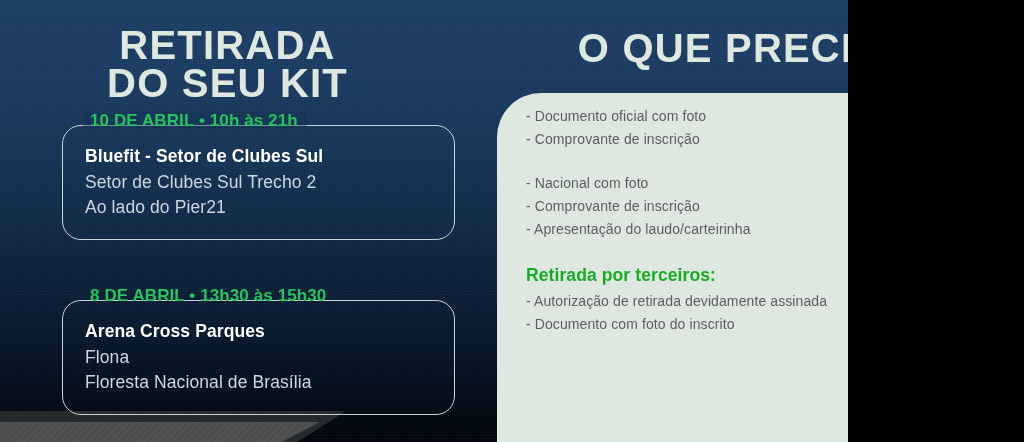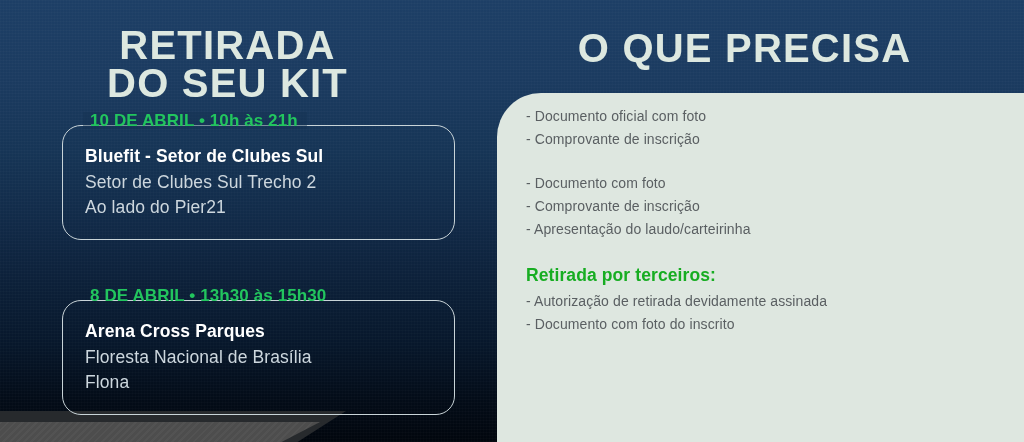--- a/index.html
+++ b/index.html
@@ -3,21 +3,21 @@
 <meta charset="utf-8">
 <title>Retirada do seu kit</title>
 <style>
   html, body {
     margin: 0;
     padding: 0;
     background: #000;
   }
   #stage {
     position: relative;
-    width: 1024px;
+    width: 848px;
     height: 442px;
     overflow: hidden;
     font-family: "Liberation Sans", "DejaVu Sans", sans-serif;
     background: #0b1d33;
   }
 
   
   .bg-gradient {
     position: absolute;
     inset: 0;
@@ -234,41 +234,41 @@
         <div class="kit-venue">Bluefit - Setor de Clubes Sul</div>
         <div class="kit-line">Setor de Clubes Sul Trecho 2</div>
         <div class="kit-line">Ao lado do Pier21</div>
       </div>
     </div>
 
     <div class="kit-box box2">
       <div class="kit-date kit-date-bg2">8 DE ABRIL • 13h30 às 15h30</div>
       <div class="kit-body">
         <div class="kit-venue">Arena Cross Parques</div>
+        <div class="kit-line">Flona</div>
         <div class="kit-line">Floresta Nacional de Brasília</div>
-        <div class="kit-line">Flona</div>
       </div>
     </div>
 
   </div>
 
   <div class="right-col">
 
     <div class="right-title">O QUE PRECISA</div>
 
     <div class="req-card">
       <div class="req-inner">
 
         <div class="req-group">
           <div class="req-item">- Documento oficial com foto</div>
           <div class="req-item">- Comprovante de inscrição</div>
         </div>
 
         <div class="req-group">
-          <div class="req-item">- Documento com foto</div>
+          <div class="req-item">- Nacional com foto</div>
           <div class="req-item">- Comprovante de inscrição</div>
           <div class="req-item">- Apresentação do laudo/carteirinha</div>
         </div>
 
         <div class="req-group">
           <div class="req-group-title">Retirada por terceiros:</div>
           <div class="req-item">- Autorização de retirada devidamente assinada</div>
           <div class="req-item">- Documento com foto do inscrito</div>
         </div>
 

